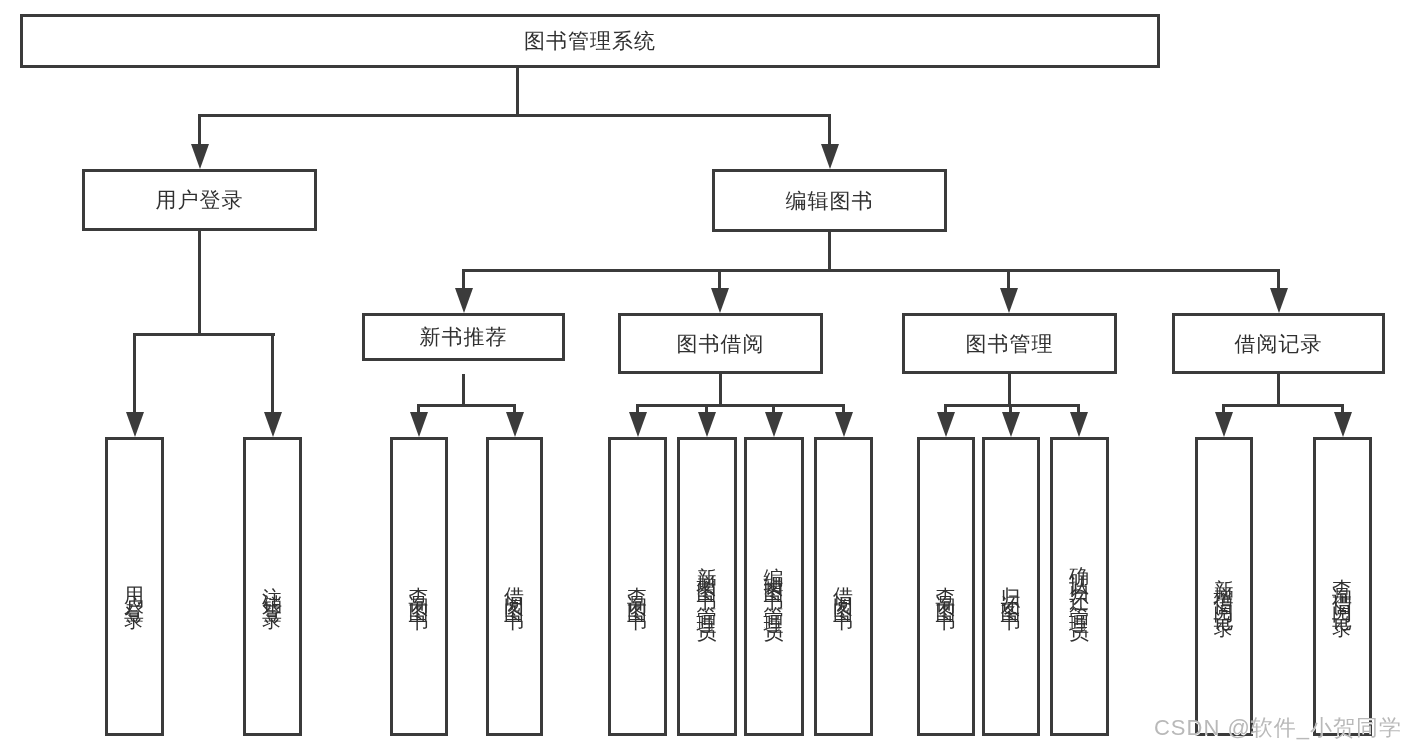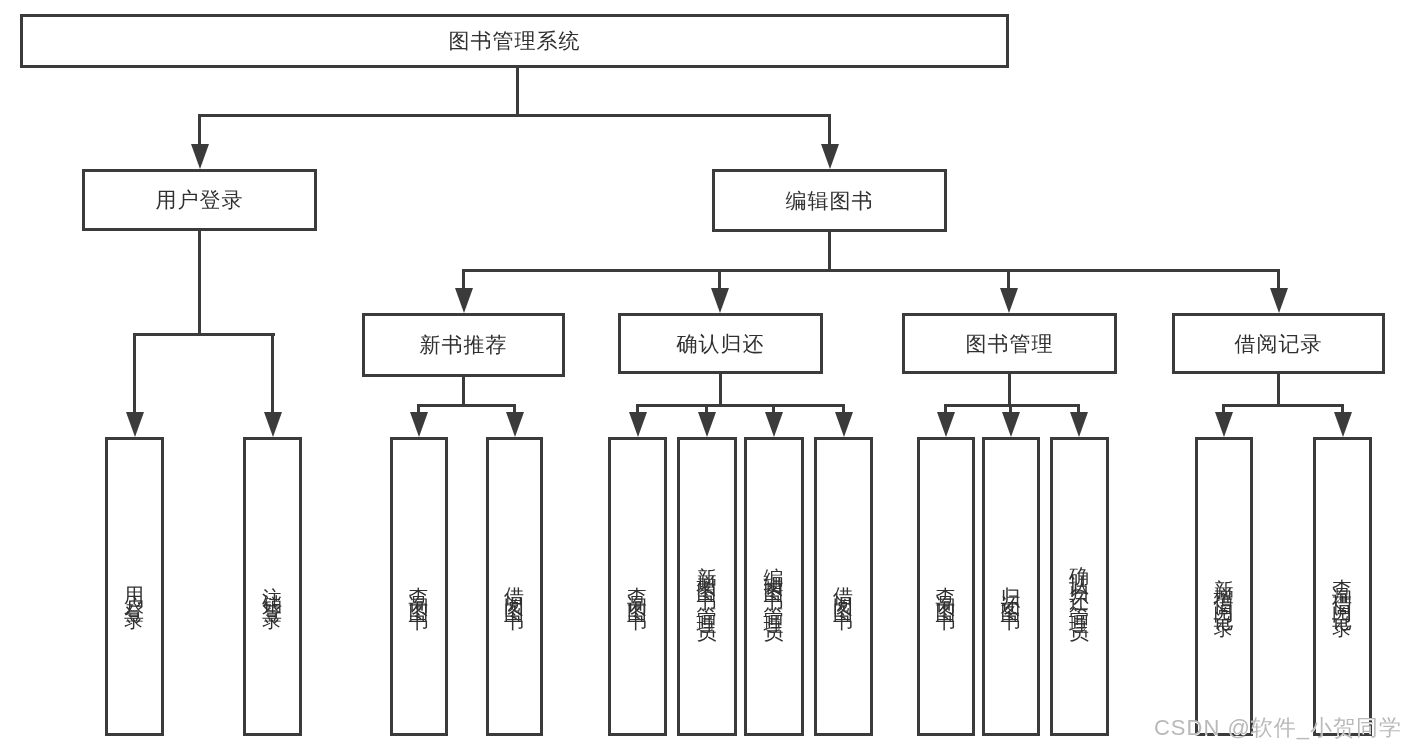--- a/index.html
+++ b/index.html
@@ -52,21 +52,21 @@
     text-shadow:0 1px 0 #ffffff;
     white-space:nowrap;
     margin-top:16px;
   }
 </style>
 </head>
 <body>
 
 <div class="canvas">
 
-  <div class="box hbox" style="left:20px;top:14px;width:989px;height:54px;">
+  <div class="box hbox" style="left:20px;top:14px;width:1140px;height:54px;">
     <span>图书管理系统</span>
   </div>
 
   <div class="line" style="left:516px;top:68px;width:3px;height:49px;"></div>
   <div class="line" style="left:198px;top:114px;width:633px;height:3px;"></div>
   <div class="line" style="left:198px;top:114px;width:3px;height:33px;"></div>
   <div class="arrow" style="left:191px;top:144px;"></div>
   <div class="line" style="left:828px;top:114px;width:3px;height:33px;"></div>
   <div class="arrow" style="left:821px;top:144px;"></div>
 
@@ -88,25 +88,25 @@
   <div class="line" style="left:462px;top:269px;width:818px;height:3px;"></div>
   <div class="line" style="left:462px;top:269px;width:3px;height:22px;"></div>
   <div class="arrow" style="left:455px;top:288px;"></div>
   <div class="line" style="left:718px;top:269px;width:3px;height:22px;"></div>
   <div class="arrow" style="left:711px;top:288px;"></div>
   <div class="line" style="left:1007px;top:269px;width:3px;height:22px;"></div>
   <div class="arrow" style="left:1000px;top:288px;"></div>
   <div class="line" style="left:1277px;top:269px;width:3px;height:22px;"></div>
   <div class="arrow" style="left:1270px;top:288px;"></div>
 
-  <div class="box hbox" style="left:362px;top:313px;width:203px;height:64px;">
+  <div class="box hbox" style="left:362px;top:313px;width:203px;height:48px;">
     <span>新书推荐</span>
   </div>
   <div class="box hbox" style="left:618px;top:313px;width:205px;height:61px;">
-    <span>确认归还</span>
+    <span>图书借阅</span>
   </div>
   <div class="box hbox" style="left:902px;top:313px;width:215px;height:61px;">
     <span>图书管理</span>
   </div>
   <div class="box hbox" style="left:1172px;top:313px;width:213px;height:61px;">
     <span>借阅记录</span>
   </div>
 
   <div class="line" style="left:462px;top:374px;width:3px;height:33px;"></div>
   <div class="line" style="left:417px;top:404px;width:99px;height:3px;"></div>

